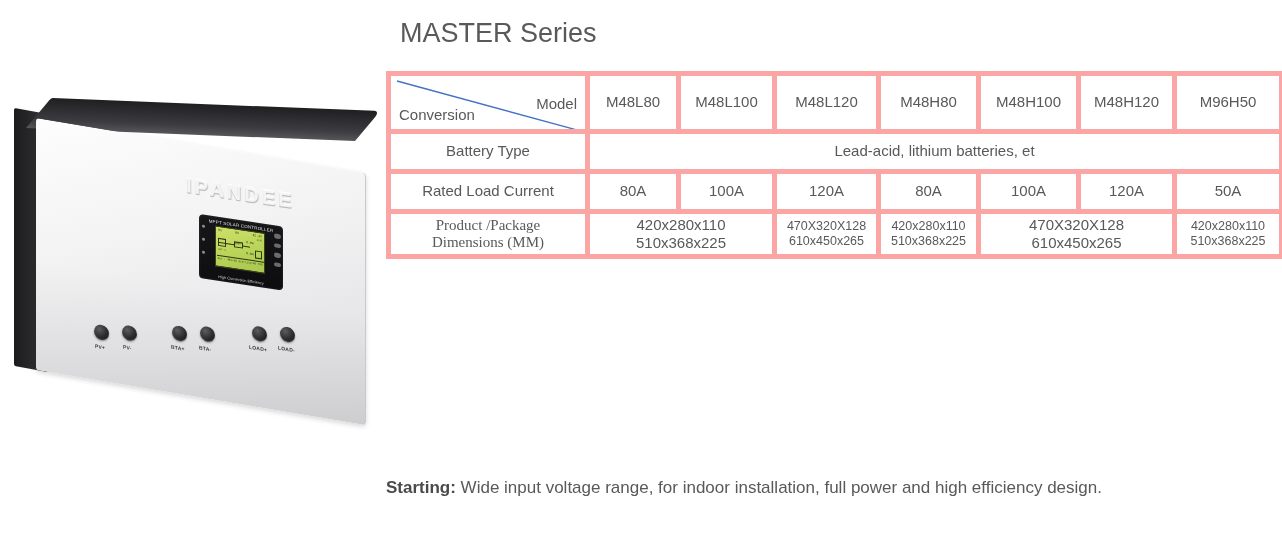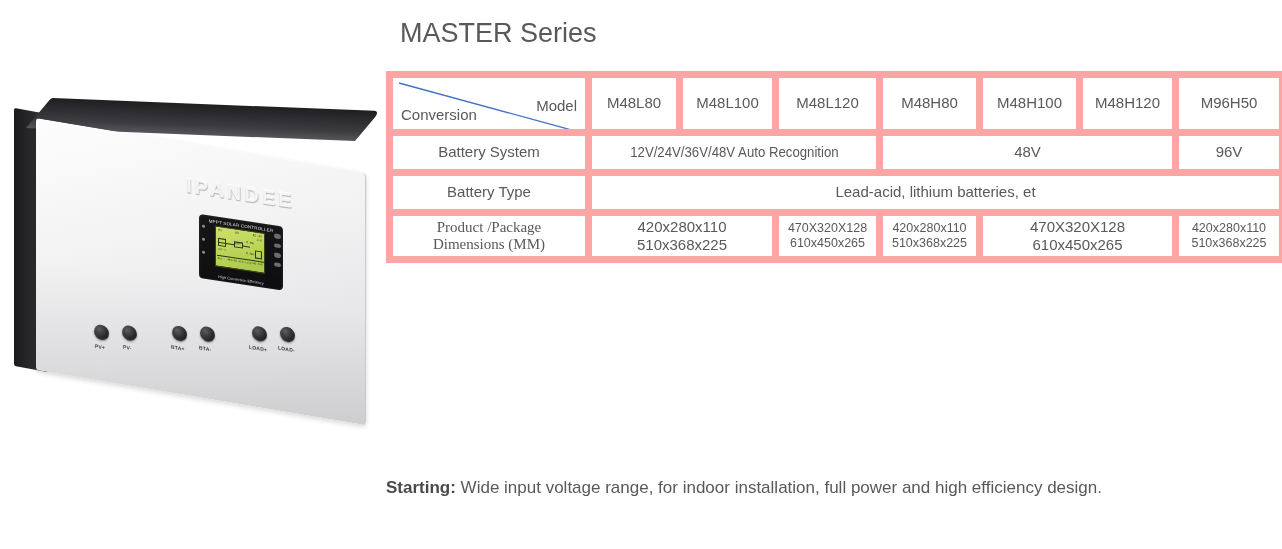--- a/index.html
+++ b/index.html
@@ -101,21 +101,21 @@
     position:absolute; left:14px; top:18px;
     font-size:27px; color:#595959;
   }
   table.spec{
     position:absolute; left:0px; top:71px;
     width:893px;
     border-collapse:collapse;
     table-layout:fixed;
   }
   table.spec td{
-    border:7px solid #fca5a5;
+    border:5px solid #fca5a5;
     color:#595959;
     text-align:center;
     vertical-align:middle;
     font-size:15px;
     padding:2px 3px;
     line-height:1.12;
     background:#fff;
   }
   td.hdr-corner{
     position:relative; height:58px; padding:0;
@@ -239,31 +239,35 @@
           <td>M48L80</td>
           <td>M48L100</td>
           <td>M48L120</td>
           <td>M48H80</td>
           <td>M48H100</td>
           <td>M48H120</td>
           <td class="br-tr">M96H50</td>
         </tr>
         <tr>
           <td class="rowlabel" style="height: 40px;">
-            <div>Battery System</div>
-          </td>
-          <td colspan="3"><span class="cond">12V/24V/36V/48V Auto Recognition</span></td>
-          <td colspan="3">48V</td>
-          <td>96V</td>
+            <div>Battery Type</div>
+          </td>
+          <td colspan="7">Lead-acid, lithium batteries, et</td>
         </tr>
         <tr>
           <td class="rowlabel" style="height: 40px;">
-            <div>Battery Type</div>
-          </td>
-          <td colspan="7">Lead-acid, lithium batteries, et</td>
+            <div>Rated Load Current</div>
+          </td>
+          <td>80A</td>
+          <td>100A</td>
+          <td>120A</td>
+          <td>80A</td>
+          <td>100A</td>
+          <td>120A</td>
+          <td>50A</td>
         </tr>
         <tr>
           <td class="rowlabel br-bl" style="height: 42px; font-family: Liberation Serif, serif;">
             <div>Product /Package</div>
             <div>Dimensions (MM)</div>
           </td>
           <td colspan="2">
             <div class="dim-big">420x280x110</div>
             <div class="dim-big">510x368x225</div>
           </td>

